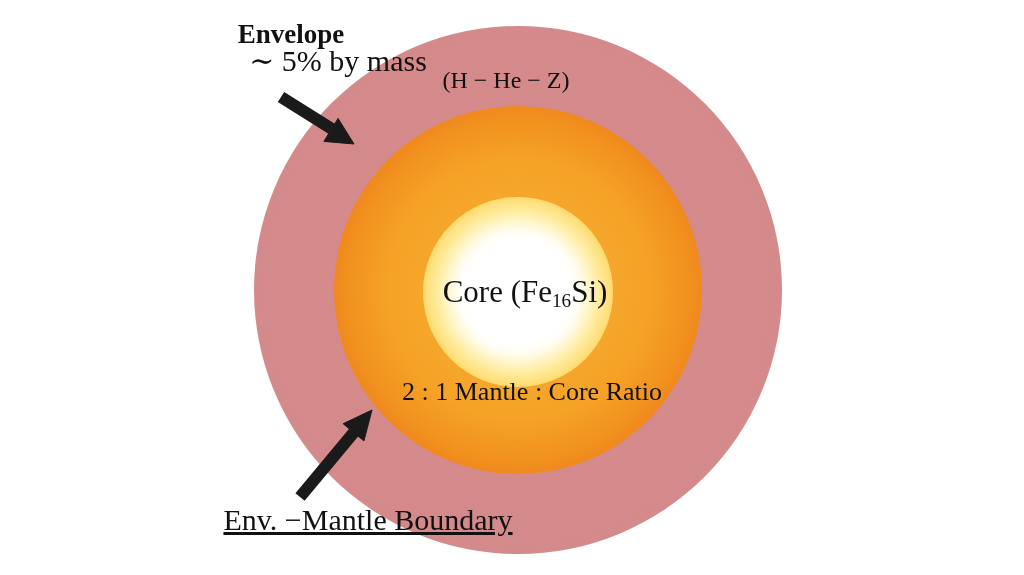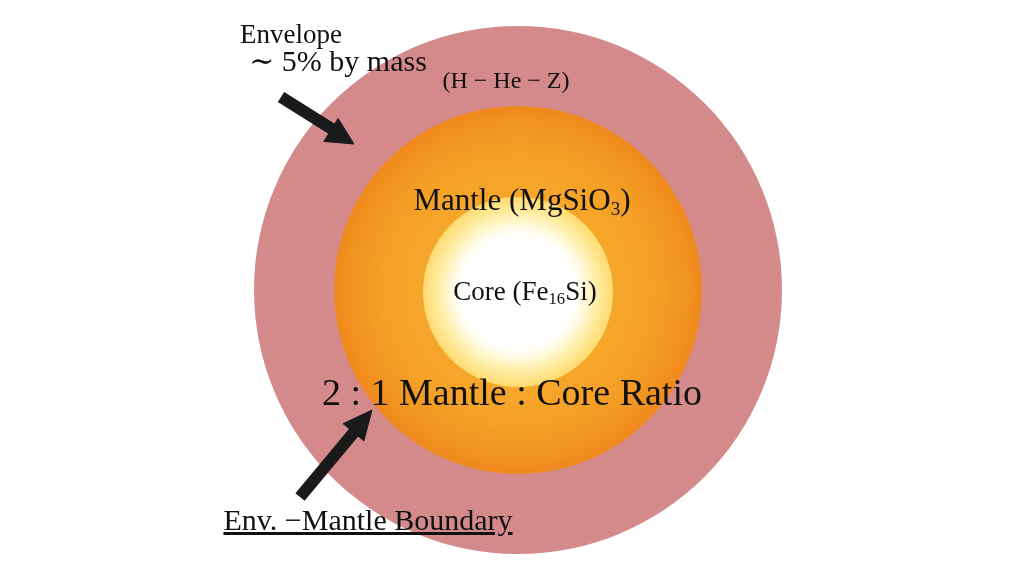--- a/index.html
+++ b/index.html
@@ -69,26 +69,26 @@
     pointer-events: none;
   }
   
   .label {
     position: absolute;
     transform: translate(-50%, -50%);
     white-space: nowrap;
     line-height: 1;
     text-align: center;
   }
-  .envelope-title { left: 291px; top: 34px;  font-size: 27px; }
+  .envelope-title { left: 291px; top: 34px;  font-size: 27px; font-weight: bold; }
   .envelope-mass  { left: 293px; top: 61px;  font-size: 30px; margin-left: 45px; }
   .composition    { left: 506px; top: 80px;  font-size: 24px; }
   .mantle-label   { left: 522px; top: 199px; font-size: 31px; }
-  .core-label     { left: 525px; top: 291px; font-size: 27px; }
-  .ratio          { left: 512px; top: 392px; font-size: 38px; }
+  .core-label     { left: 525px; top: 291px; font-size: 31px; }
+  .ratio          { left: 532px; top: 392px; font-size: 26px; }
   .boundary       { left: 368px; top: 520px; font-size: 30px; text-decoration: underline; }
   .label sub {
     font-size: 0.62em;
     line-height: 0;
     vertical-align: -0.28em;
   }
 </style>
 </head>
 <body>
 
@@ -108,21 +108,20 @@
       <polygon points="372,410 363.9,440.9 343.1,423.7" stroke-width="1"></polygon>
     </g>
   </svg>
 
   <div class="label envelope-title">Envelope</div>
 
   <div class="label envelope-mass">∼ 5% by mass</div>
 
   <div class="label composition">(H − He − Z)</div>
 
-  <div class="label mantle-label"><span>Mantle (MgSiO</span><sub>3</sub><span>)</span></div>
 
   <div class="label core-label"><span>Core (Fe</span><sub>16</sub><span>Si)</span></div>
 
   <div class="label ratio">2 : 1 Mantle : Core Ratio</div>
 
   <div class="label boundary">Env. −Mantle Boundary</div>
 
 </div>
 
 </body></html>

